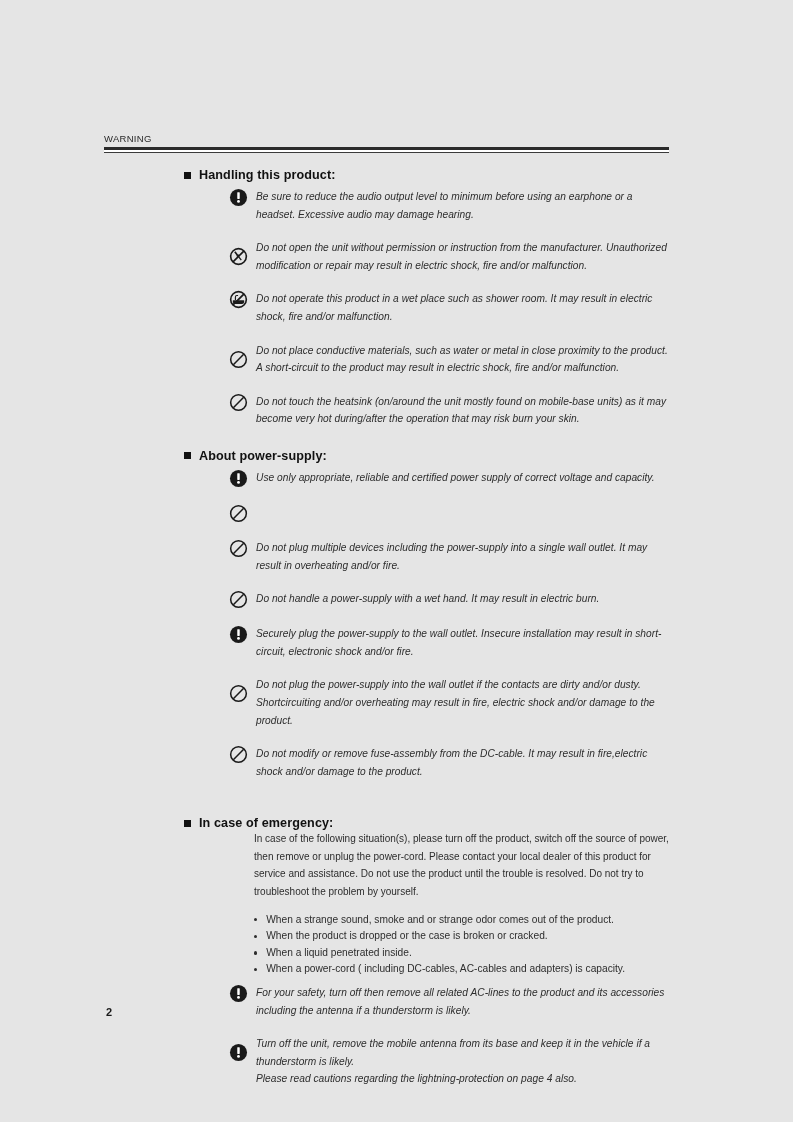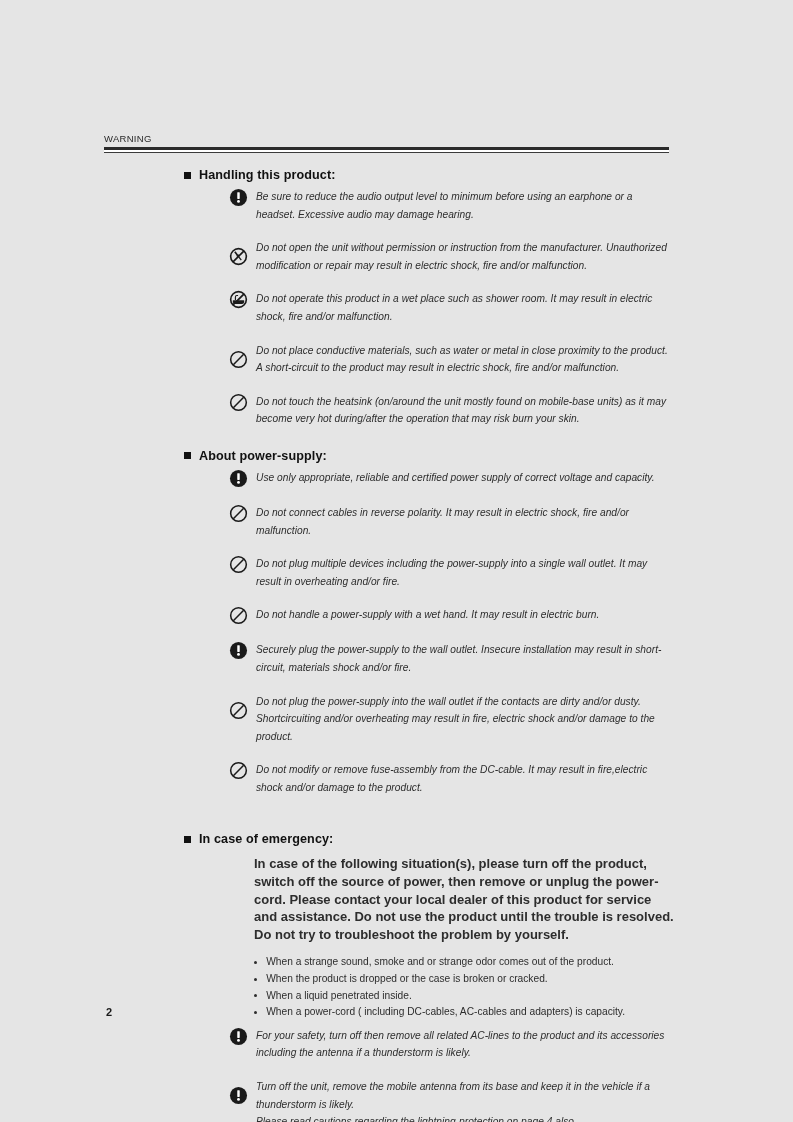--- a/index.html
+++ b/index.html
@@ -119,26 +119,24 @@
     font-style: italic;
   }
 
   
   .ic-top   .icon-col { padding-top: 0px; }
   .ic-mid2  .icon-col { padding-top: 8px; }
 
   
   .intro {
     margin-left: 150px;
-    margin-top: 9px;
     width: 420px;
-    font-size: 13px;
+    font-size: 10px;
     line-height: 17.6px;
     color: #2d2d2d;
-    font-weight: bold;
   }
 
   
   .dot-list {
     margin: 11px 0 0 0;
     padding: 0;
     list-style: none;
     margin-left: 150px;
   }
   .dot-list li {
@@ -283,21 +281,20 @@
 
       <div class="item ic-top">
         <div class="icon-col">
           <span class="icon-wrap">
             <svg viewBox="0 0 40 40">
               <circle cx="20" cy="20" r="16.5" fill="none" stroke="#1a1a1a" stroke-width="3.2"></circle>
               <rect x="4.6" y="18.4" width="30.8" height="3.2" fill="#1a1a1a" transform="rotate(-45 20 20)"></rect>
             </svg>
           </span>
         </div>
-        <div class="item-text">Do not connect cables in reverse polarity. It may result in electric shock,  fire and/or malfunction.</div>
       </div>
 
       <div class="item ic-top">
         <div class="icon-col">
           <span class="icon-wrap">
             <svg viewBox="0 0 40 40">
               <circle cx="20" cy="20" r="16.5" fill="none" stroke="#1a1a1a" stroke-width="3.2"></circle>
               <rect x="4.6" y="18.4" width="30.8" height="3.2" fill="#1a1a1a" transform="rotate(-45 20 20)"></rect>
             </svg>
           </span>
@@ -320,21 +317,21 @@
       <div class="item ic-top">
         <div class="icon-col">
           <span class="icon-wrap">
             <svg viewBox="0 0 40 40">
                 <circle cx="20" cy="20" r="18" fill="#1a1a1a"></circle>
                 <rect x="17.4" y="9" width="5.2" height="14" rx="1.2" fill="#ffffff"></rect>
                 <circle cx="20" cy="28.3" r="3" fill="#ffffff"></circle>
               </svg>
           </span>
         </div>
-        <div class="item-text">Securely plug the power-supply to the wall outlet. Insecure installation may result in short-circuit, materials shock and/or fire.</div>
+        <div class="item-text">Securely plug the power-supply to the wall outlet. Insecure installation may result in short-circuit, electronic shock and/or fire.</div>
       </div>
 
       <div class="item ic-mid2">
         <div class="icon-col">
           <span class="icon-wrap">
             <svg viewBox="0 0 40 40">
               <circle cx="20" cy="20" r="16.5" fill="none" stroke="#1a1a1a" stroke-width="3.2"></circle>
               <rect x="4.6" y="18.4" width="30.8" height="3.2" fill="#1a1a1a" transform="rotate(-45 20 20)"></rect>
             </svg>
           </span>

